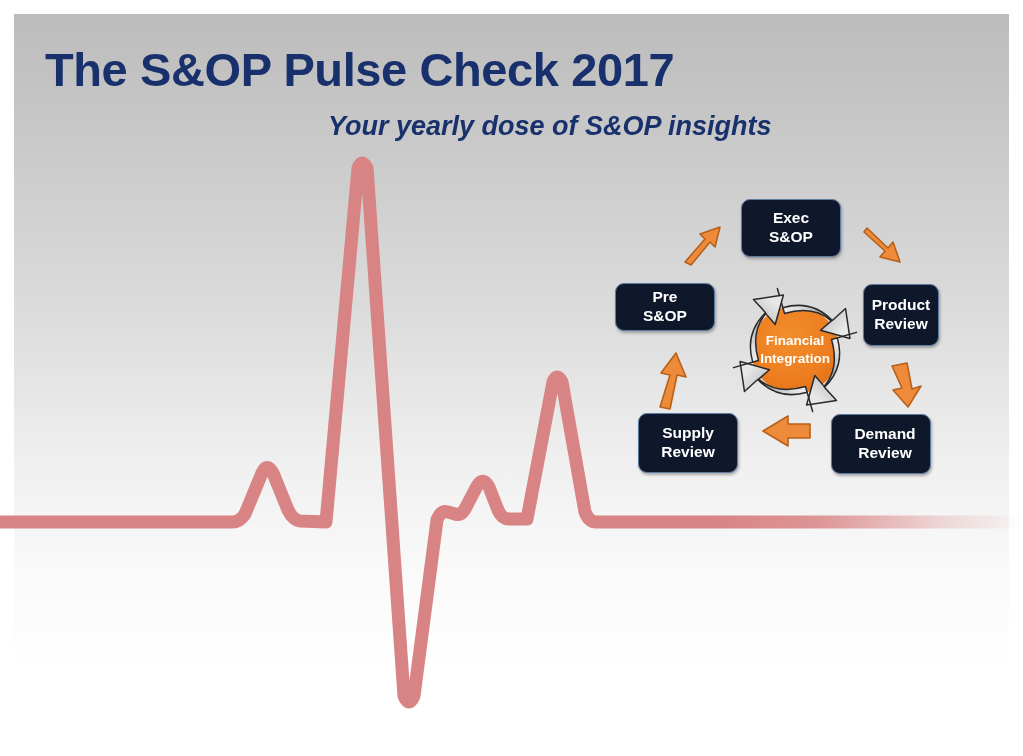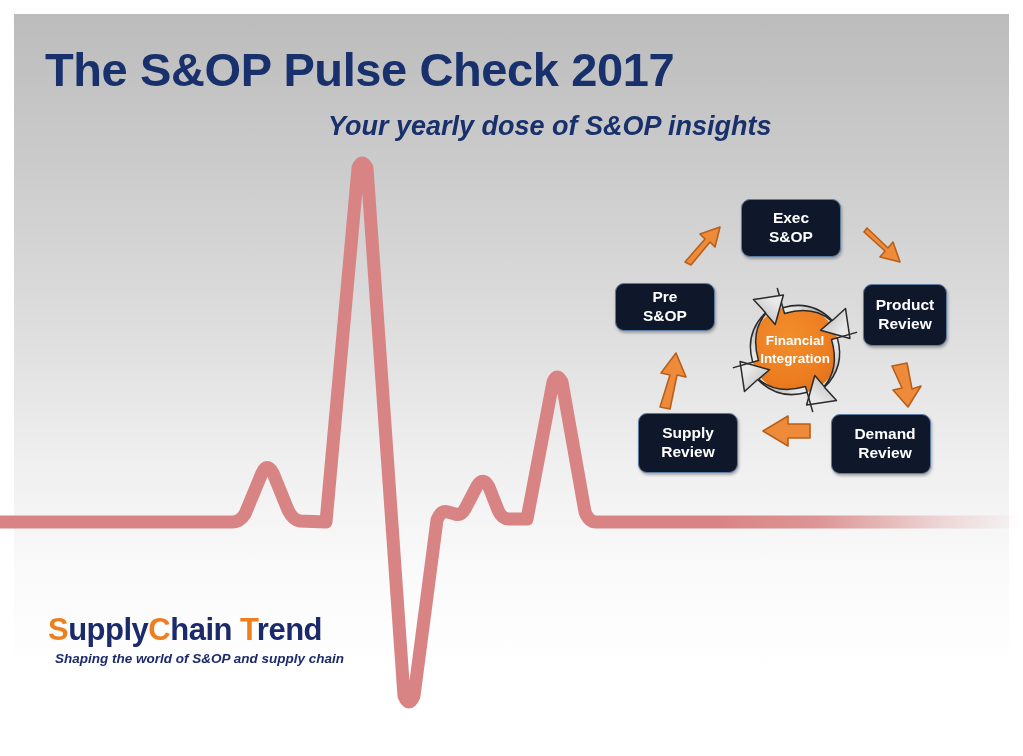--- a/index.html
+++ b/index.html
@@ -82,21 +82,21 @@
     line-height: 1.22;
     text-align: center;
     display: flex;
     align-items: center;
     justify-content: center;
     box-sizing: border-box;
     white-space: pre-line;
   }
 
   #node-exec     { left: 131px; top:  14px; width: 100px; height: 58px; }
-  #node-product  { left: 253px; top:  99px; width: 84px;  height: 62px; }
+  #node-product  { left: 253px; top:  99px; width: 76px;  height: 62px; }
   #node-demand   { left: 221px; top: 229px; width: 100px; height: 60px; padding-left: 8px; }
   #node-supply   { left:  28px; top: 228px; width: 100px; height: 60px; }
   #node-pre      { left:   5px; top:  98px; width: 100px; height: 48px; }
 
   #hub {
     position: absolute;
     left: 115px;
     top: 95px;
     width: 140px;
     height: 140px;
@@ -264,18 +264,14 @@
     <div class="node" id="node-product">Product
 Review</div>
     <div class="node" id="node-demand">Demand
 Review</div>
     <div class="node" id="node-supply">Supply
 Review</div>
     <div class="node" id="node-pre">Pre
 S&amp;OP</div>
   </div>
 
-  <div id="logo">
-    <div id="logo-word"><span class="lg-o">S</span><span class="lg-n">upply</span><span class="lg-o">C</span><span class="lg-n">hain</span><span class="lg-n"> </span><span class="lg-o">T</span><span class="lg-n">rend</span></div>
-    <div id="logo-tagline">Shaping the world of S&amp;OP and supply chain</div>
-  </div>
 
 </div>
 
 </body></html>

